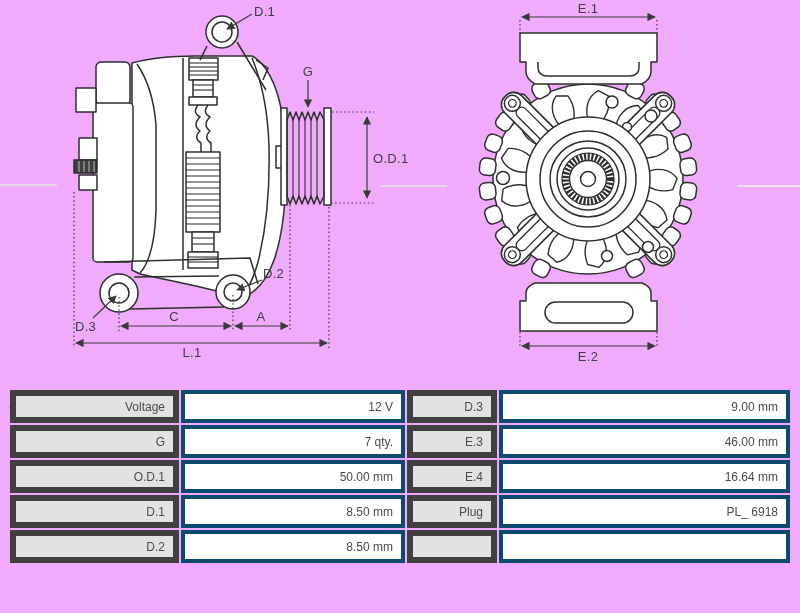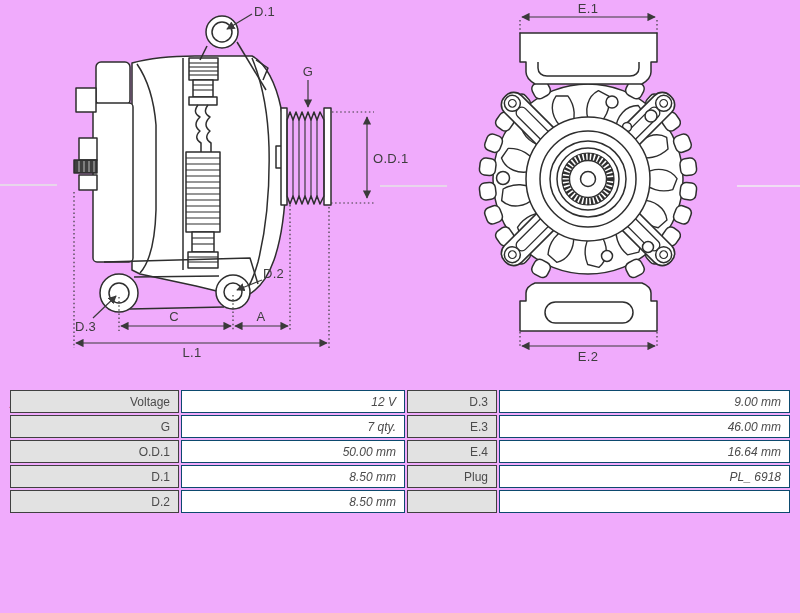--- a/index.html
+++ b/index.html
@@ -5,22 +5,22 @@
   html,body{margin:0;padding:0;background:#fff;}
   .page{position:relative;width:800px;height:613px;background:#f0abfc;overflow:hidden;
         font-family:"Liberation Sans", sans-serif;}
   .drawing-svg{position:absolute;left:0;top:0;}
   .part-number{position:absolute;left:9px;top:365px;font-size:18px;font-weight:600;
                color:#b03238;letter-spacing:.4px;margin-top:27px;}
   table.specs{position:absolute;left:8px;top:388px;border-collapse:separate;border-spacing:2px;
               table-layout:fixed;width:784px;}
   table.specs td{height:21px;padding:0 8px;font-size:12px;color:#4b4b4b;text-align:right;
                  vertical-align:middle;overflow:hidden;white-space:nowrap;}
-  td.lbl{background:#e2e2e2;border:1px solid #404040;}
-  td.val{background:#ffffff;border:1px solid #0c4a6e;font-style:italic;}
+  td.lbl{background:#e2e2e2;border:6px solid #404040;}
+  td.val{background:#ffffff;border:4px solid #0c4a6e;}
   svg text{font-family:"Liberation Sans", sans-serif;font-size:13px;fill:#3d3d3d;letter-spacing:.3px;}
 </style>
 </head>
 <body>
 
 <div class="page">
 
   <svg class="drawing-svg" width="800" height="364" viewBox="0 0 800 364">
     <defs>
       <marker id="ah" viewBox="0 0 10 10" refX="9" refY="5" markerWidth="7" markerHeight="7" orient="auto-start-reverse">

